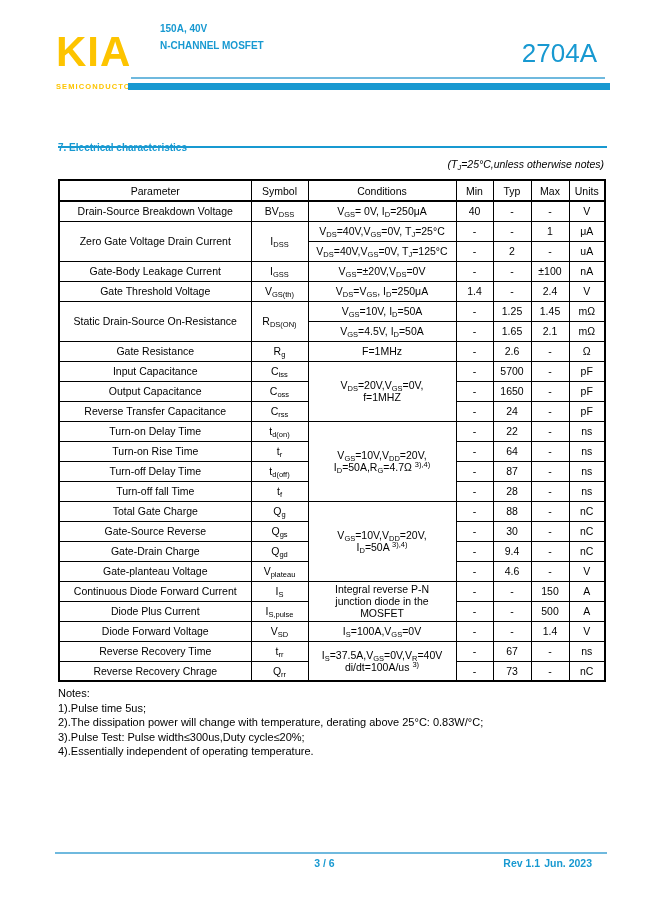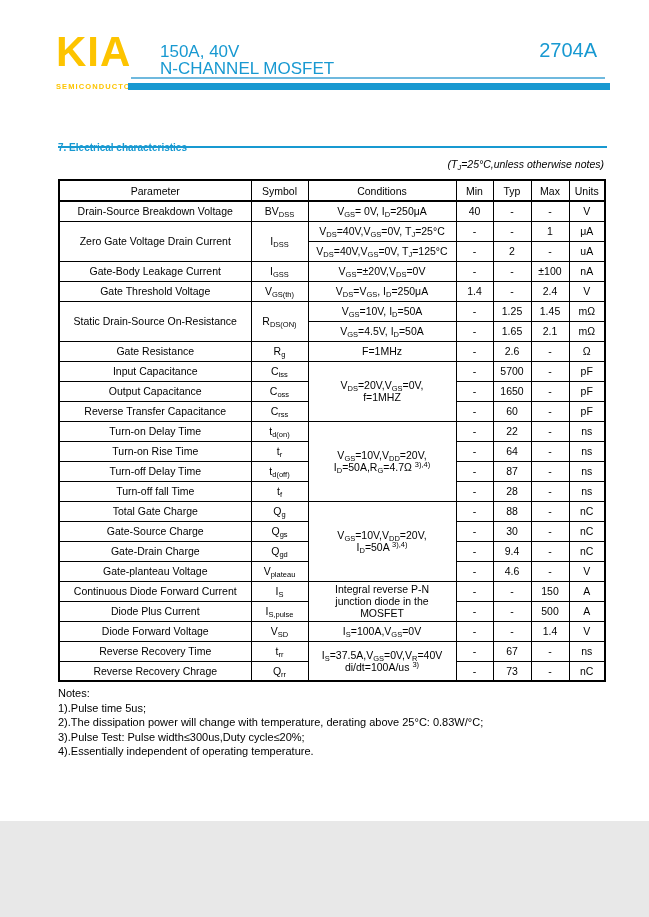--- a/index.html
+++ b/index.html
@@ -4,42 +4,42 @@
 <style>
   :root {
     --accent-blue: #1899d1;
     --light-blue: #6fb9de;
     --brand-gold: #fdc400;
     --table-border: #000000;
   }
   * { margin:0; padding:0; box-sizing:border-box; }
   body { background:#e8e8e8; font-family:"Liberation Sans","DejaVu Sans",sans-serif; }
   .page {
-    width:649px; height:821px; background:#ffffff; position:relative;
+    width:649px; height:917px; background:#ffffff; position:relative;
     margin:0 auto; color:#000; overflow:hidden;
   }
   
   .logo {
     position:absolute; left:56px; top:31px;
     font-size:42px; font-weight:bold; letter-spacing:1px;
     color:var(--brand-gold); line-height:1;
   }
   .logo-sub {
     position:absolute; left:56px; top:82px;
     font-size:7.5px; font-weight:bold; letter-spacing:1.1px;
     color:var(--brand-gold);
   }
   .part-desc {
-    position:absolute; left:160px; top:43px;
-    color:var(--accent-blue); font-weight:normal;
-    font-size:17px; line-height:17px;
+    position:absolute; left:160px; top:20px;
+    color:var(--accent-blue); font-weight:bold;
+    font-size:10px; line-height:17px;
   }
   .part-number {
     position:absolute; right:52px; top:40px;
-    font-size:20px; color:var(--accent-blue); line-height:1;
+    font-size:26px; color:var(--accent-blue); line-height:1;
   }
   .rule-thin  { position:absolute; left:131px; top:77px; width:474px; height:2px; background:var(--light-blue); }
   .rule-thick { position:absolute; left:128px; top:83px; width:482px; height:7px; background:var(--accent-blue); }
 
   
   .section-title {
     position:absolute; left:58px; top:142px;
     font-size:10px; font-weight:bold; color:var(--accent-blue);
   }
   .title-underline { position:absolute; left:58px; top:146px; width:549px; height:2px; background:var(--accent-blue); }
@@ -206,21 +206,21 @@
           <td>C<sub>oss</sub></td>
           <td>-</td>
           <td>1650</td>
           <td>-</td>
           <td>pF</td>
         </tr>
         <tr>
           <td class="l">Reverse Transfer Capacitance</td>
           <td>C<sub>rss</sub></td>
           <td>-</td>
-          <td>60</td>
+          <td>24</td>
           <td>-</td>
           <td>pF</td>
         </tr>
         <tr>
           <td class="l">Turn-on Delay Time</td>
           <td>t<sub>d(on)</sub></td>
           <td rowspan="4">V<sub>GS</sub>=10V,V<sub>DD</sub>=20V,<br>I<sub>D</sub>=50A,R<sub>G</sub>=4.7Ω <sup>3),4)</sup></td>
           <td>-</td>
           <td>22</td>
           <td>-</td>
@@ -253,21 +253,21 @@
         <tr>
           <td class="l">Total Gate Charge</td>
           <td>Q<sub>g</sub></td>
           <td rowspan="4">V<sub>GS</sub>=10V,V<sub>DD</sub>=20V,<br>I<sub>D</sub>=50A <sup>3),4)</sup></td>
           <td>-</td>
           <td>88</td>
           <td>-</td>
           <td>nC</td>
         </tr>
         <tr>
-          <td class="l">Gate-Source Charge</td>
+          <td class="l">Gate-Source Reverse</td>
           <td>Q<sub>gs</sub></td>
           <td>-</td>
           <td>30</td>
           <td>-</td>
           <td>nC</td>
         </tr>
         <tr>
           <td class="l">Gate-Drain Charge</td>
           <td>Q<sub>gd</sub></td>
           <td>-</td>

